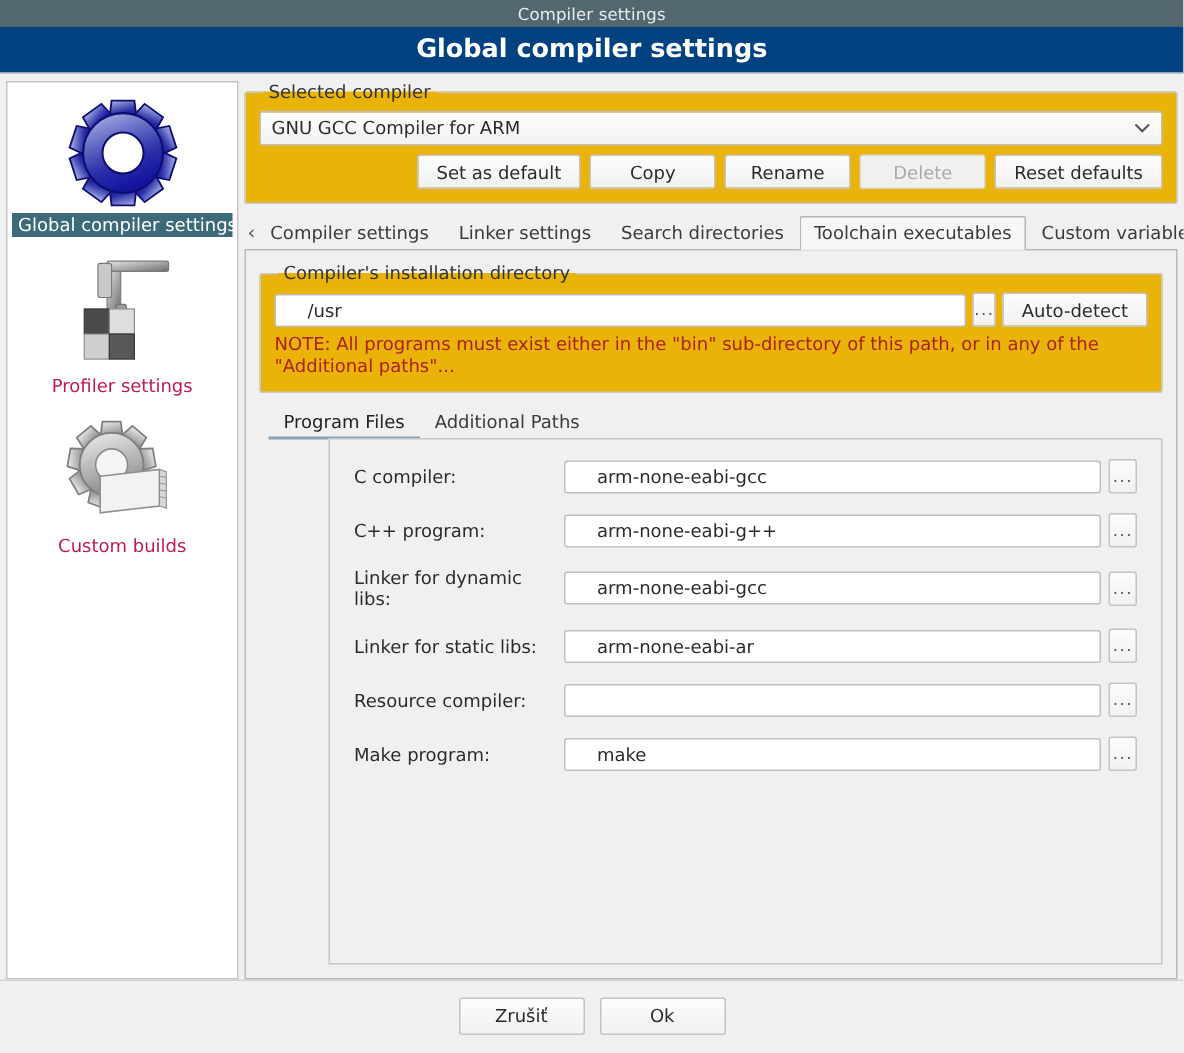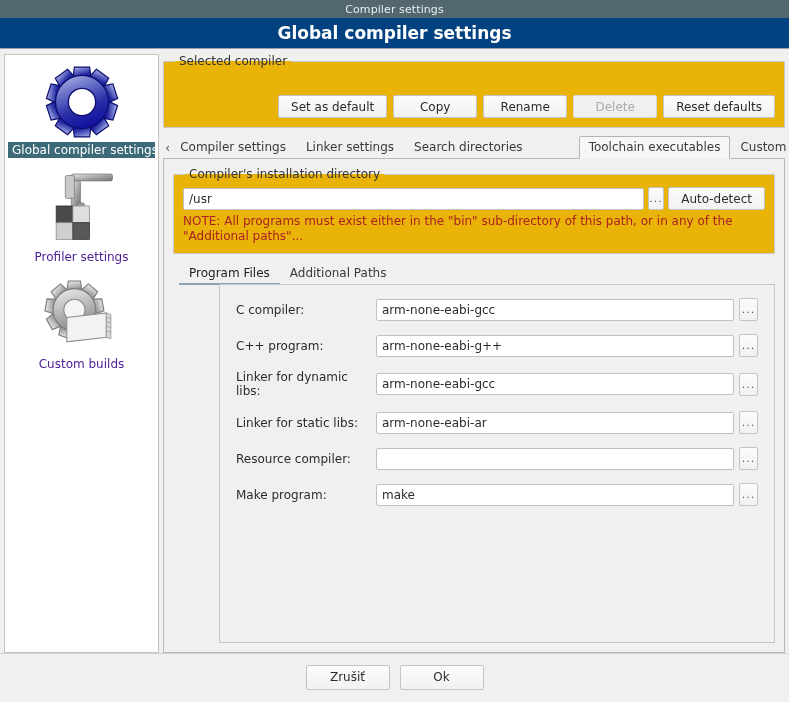--- a/index.html
+++ b/index.html
@@ -52,21 +52,21 @@
   .side-item {
     display: flex;
     flex-direction: column;
     align-items: center;
     padding: 3px 4px 10px 4px;
     cursor: default;
   }
   .side-item .ico { height: 76px; display: flex; align-items: center; justify-content: center; }
   .side-item .side-label {
     font-size: 12px;
-    color: #4c1d95;
+    color: #be185d;
     padding: 1px 4px;
     text-align: center;
     margin-top: 2px;
     white-space: nowrap;
   }
   .side-item.selected .side-label {
     background: #3d6a78;
     color: #ffffff;
     width: 147px;
   }
@@ -92,21 +92,21 @@
     padding: 0 4px;
     margin-left: 2px;
   }
 
   
   .txt {
     background: #ffffff;
     border: 1px solid #c0c0c0;
     height: 22px;
     line-height: 20px;
-    padding: 0 5px;
+    padding: 0 21px;
     font-size: 12px;
     color: #2b2b2b;
     font-family: inherit;
     width: 100%;
     border-radius: 2px;
   }
   .combo {
     position: relative;
     background: linear-gradient(#fdfdfd,#f2f2f2);
     border: 1px solid #c0c0c0;
@@ -136,21 +136,21 @@
     cursor: default;
     white-space: nowrap;
   }
   .btn.disabled { color: #aaaaaa; background: #f0f0f0; border-color: #d7d7d7; }
   .btn.dots { padding: 0; width: 20px; font-size: 11px; letter-spacing: 1px; color: #555; }
 
   .btn-row {
     display: flex;
     justify-content: flex-end;
     gap: 6px;
-    margin-top: 21px;
+    margin-top: 6px;
   }
   .btn-row .btn { min-width: 84px; text-align: center; }
 
   
   .tabbar {
     display: flex;
     align-items: flex-end;
     gap: 0;
     height: 24px;
     margin: 7px 0 0 0;
@@ -168,21 +168,20 @@
     white-space: nowrap;
     cursor: default;
   }
   .tab.active {
     background: #f7f7f7;
     border: 1px solid #b4b4b4;
     border-bottom-color: #f0f0f0;
     border-radius: 2px 2px 0 0;
     position: relative;
     z-index: 2;
-    margin-left: 46px;
   }
   .tabbar .spacer { flex: 1 1 auto; }
 
   .tab-panel {
     border: 1px solid #b9b9b9;
     background: #f0f0f0;
     flex: 1 1 auto;
     margin-top: -1px;
     padding: 8px 9px 9px 9px;
     display: flex;
@@ -366,20 +365,28 @@
       <span class="side-label">Custom builds</span>
     </div>
 
   </div>
 
   <div class="content">
 
     <fieldset class="group">
       <legend>Selected compiler</legend>
 
+      <div class="combo">
+        <span>GNU GCC Compiler for ARM</span>
+        <span class="chev">
+          <svg width="11" height="7" viewBox="0 0 11 7">
+              <path d="M1 1 L5.5 5.5 L10 1" fill="none" stroke="#555" stroke-width="1.4"></path>
+            </svg>
+        </span>
+      </div>
 
       <div class="btn-row">
         <button class="btn">Set as default</button>
         <button class="btn">Copy</button>
         <button class="btn">Rename</button>
         <button class="btn disabled">Delete</button>
         <button class="btn">Reset defaults</button>
       </div>
     </fieldset>
 

